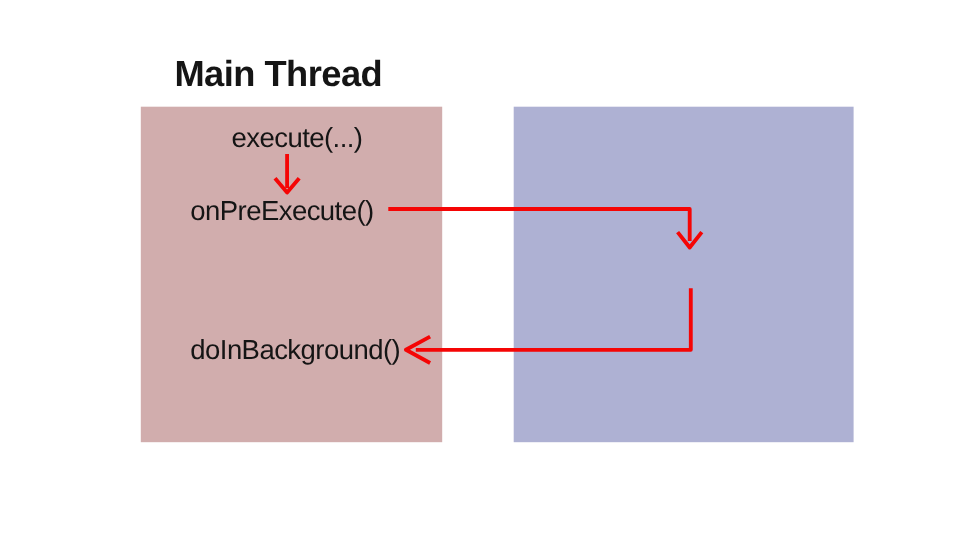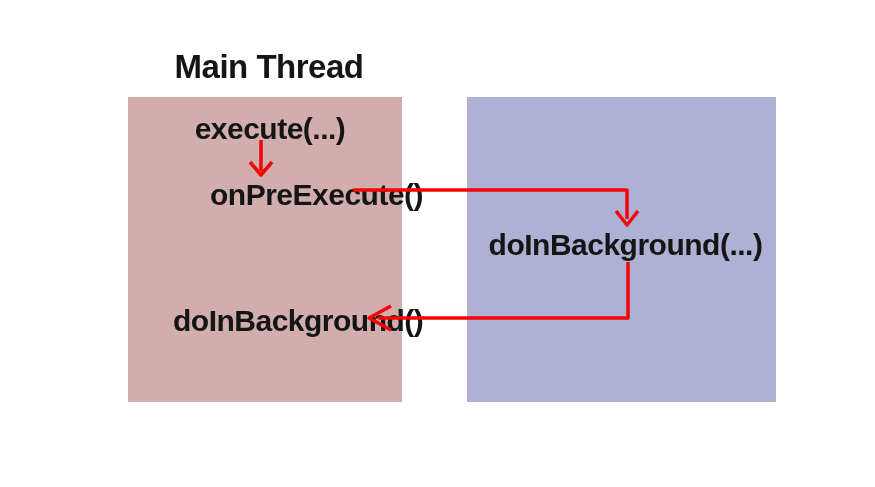--- a/index.html
+++ b/index.html
@@ -33,32 +33,32 @@
   .col-title {
     position: absolute;
     top: 48px;
     font-size: 33px;
     font-weight: 700;
     color: #151515;
     text-align: center;
     letter-spacing: -0.5px;
     white-space: nowrap;
   }
-  #main-thread-title { left: 132px; width: 274px; }
+  #main-thread-title { left: 116px; width: 274px; }
   #ui-thread-title   { left: 467px; width: 309px; }
   .node-label {
     position: absolute;
-    font-size: 30px;
-    font-weight: 700;
+    font-size: 25px;
+    font-weight: 400;
     color: #151515;
     letter-spacing: -0.5px;
     white-space: nowrap;
   }
   #node-execute        { left: 133px; width: 274px; top: 112px; text-align: center; }
-  #node-onpreexecute   { left: 173px; top: 178px; margin-left: 37px; }
+  #node-onpreexecute   { left: 173px; top: 178px; }
   #node-doinbackground { left: 471px; width: 309px; top: 228px; text-align: center; }
   #node-onpostexecute  { left: 173px; top: 304px; }
   #flow-arrows {
     position: absolute;
     left: 0;
     top: 0;
     pointer-events: none;
   }
   #flow-arrows path, #flow-arrows polyline {
     fill: none;
@@ -72,21 +72,20 @@
 
 <div id="canvas">
 
   <div id="main-thread-box" class="col-box"></div>
   <div id="ui-thread-box" class="col-box"></div>
 
   <div id="main-thread-title" class="col-title">Main Thread</div>
 
   <div id="node-execute" class="node-label">execute(...)</div>
   <div id="node-onpreexecute" class="node-label">onPreExecute()</div>
-  <div id="node-doinbackground" class="node-label">doInBackground(...)</div>
   <div id="node-onpostexecute" class="node-label">doInBackground()</div>
 
   <svg id="flow-arrows" width="875" height="487" viewBox="0 0 875 487">
     <g>
       <path d="M261,140 L261,171"></path>
       <polyline points="250,162 261,175 272,162"></polyline>
     </g>
     <g>
       <path d="M353,190 L627,190 L627,219"></path>
       <polyline points="616,211 627,225 638,211"></polyline>

